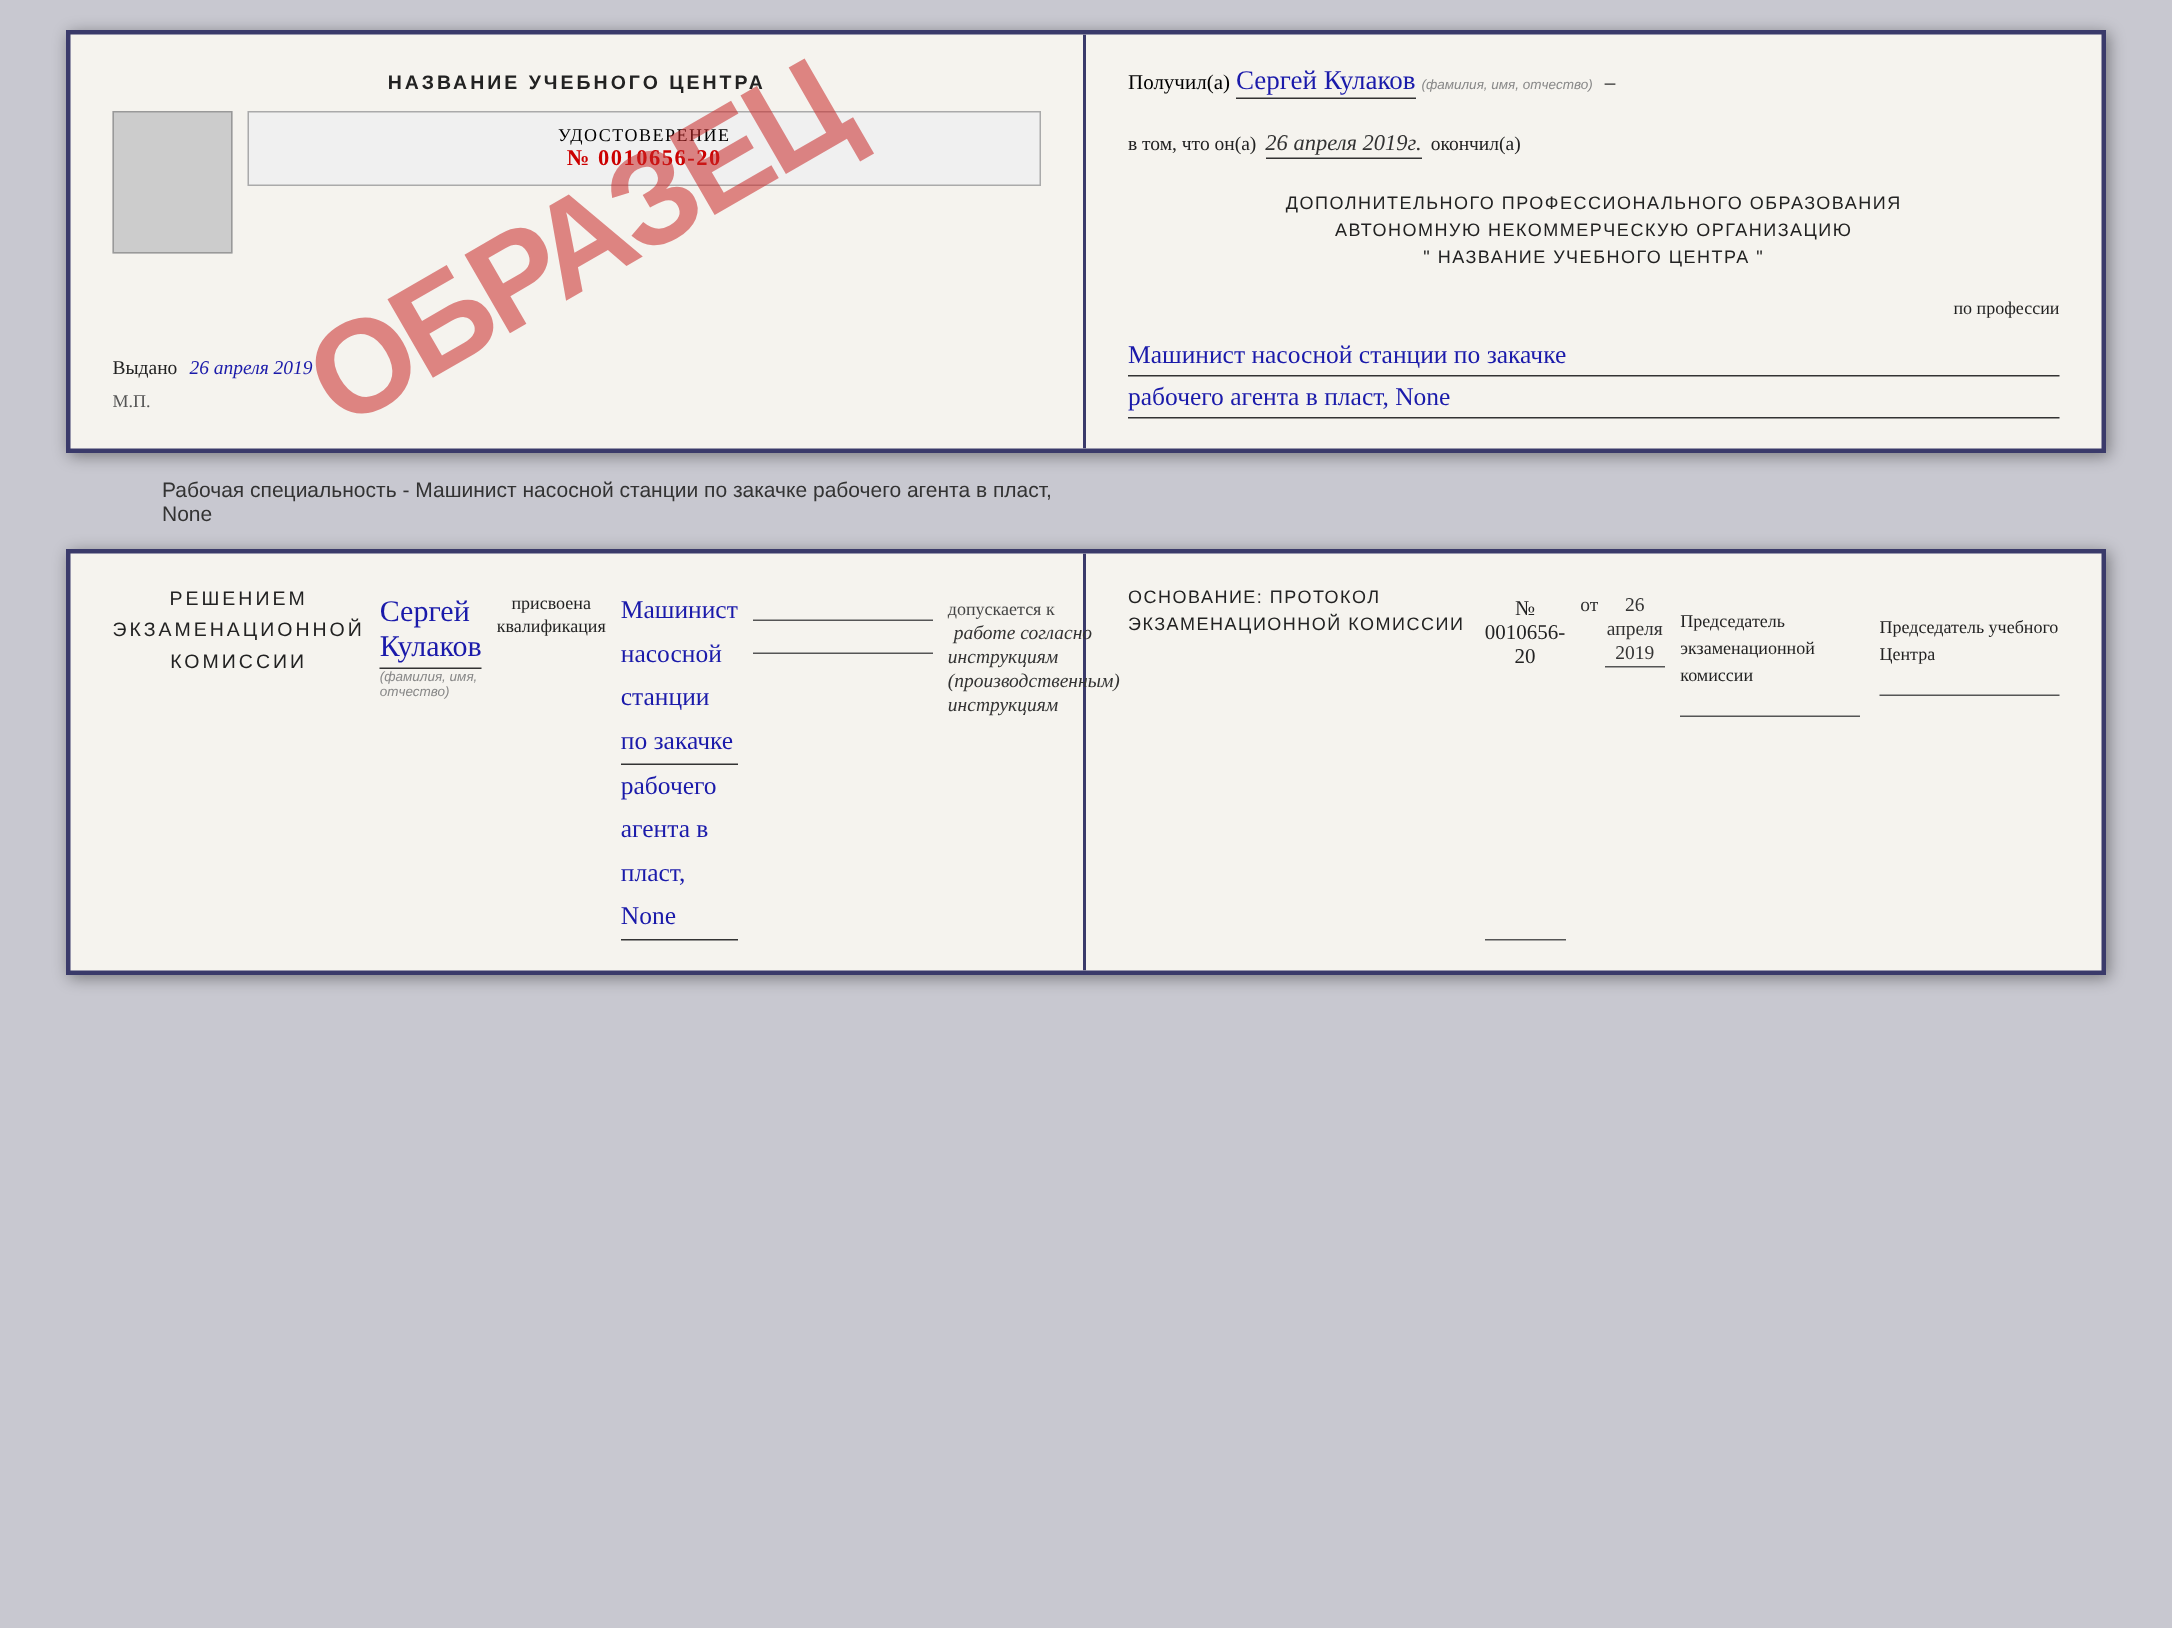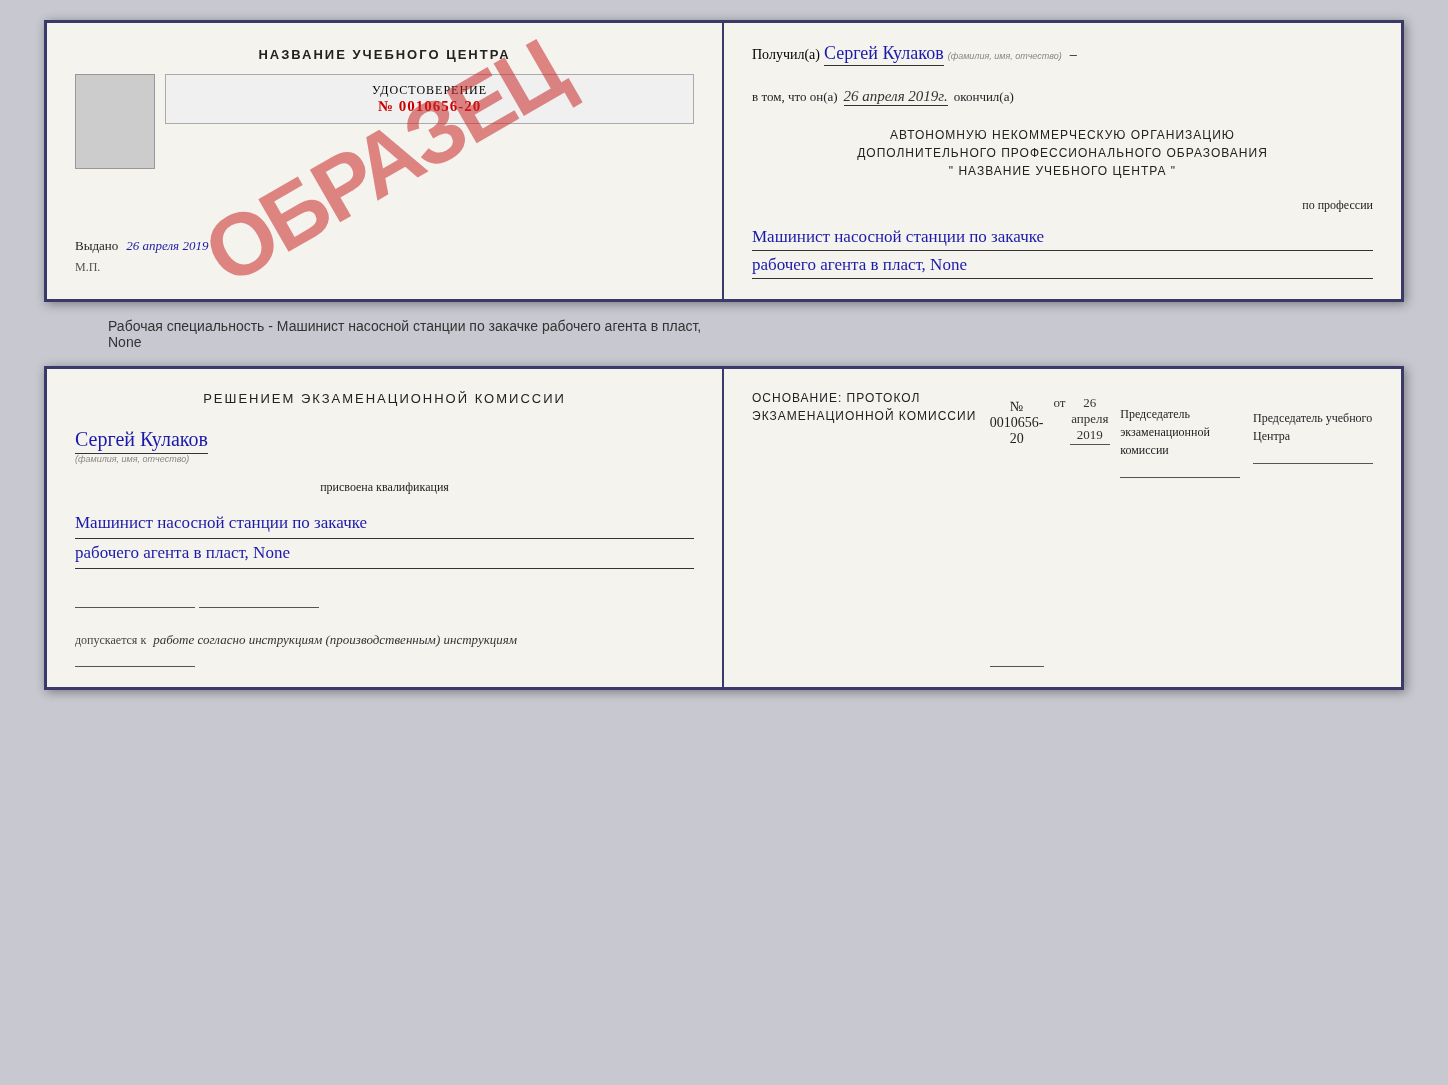--- a/index.html
+++ b/index.html
@@ -202,21 +202,21 @@
       border: 3px solid #3a3a6a;
       box-shadow: 2px 2px 10px rgba(0,0,0,0.4);
       overflow: hidden;
     }
 
     .bottom-left {
       width: 50%;
       border-right: 2px solid #3a3a6a;
       padding: 20px 28px;
       display: flex;
-      flex-direction: column;
+      flex-direction: row;
       gap: 10px;
     }
 
     .bottom-right {
       width: 50%;
       padding: 20px 28px;
       display: flex;
       flex-direction: row;
       gap: 10px;
     }
@@ -372,22 +372,22 @@
       <span style="font-size:14px; margin-left:4px;">–</span>
     </div>
 
     <div class="vtom-line" style="margin-top:12px; display:flex; align-items:baseline; gap:6px; flex-wrap:wrap;">
       <span>в том, что он(а)</span>
       <span class="date-handwritten" style="border-bottom:1px solid #333;">26 апреля 2019г.</span>
       <span>окончил(а)</span>
     </div>
 
     <div class="block-title" style="margin-top:10px;">
+      <div>ДОПОЛНИТЕЛЬНОГО ПРОФЕССИОНАЛЬНОГО ОБРАЗОВАНИЯ</div>
       <div>АВТОНОМНУЮ НЕКОММЕРЧЕСКУЮ ОРГАНИЗАЦИЮ</div>
-      <div>ДОПОЛНИТЕЛЬНОГО ПРОФЕССИОНАЛЬНОГО ОБРАЗОВАНИЯ</div>
       <div>" НАЗВАНИЕ УЧЕБНОГО ЦЕНТРА "</div>
     </div>
 
     <div class="profession-label" style="margin-top:8px;">по профессии</div>
     <div>
       <span class="profession-handwritten">Машинист насосной станции по закачке</span>
       <span class="profession-handwritten">рабочего агента в пласт, None</span>
     </div>
   </div>
 </div>

